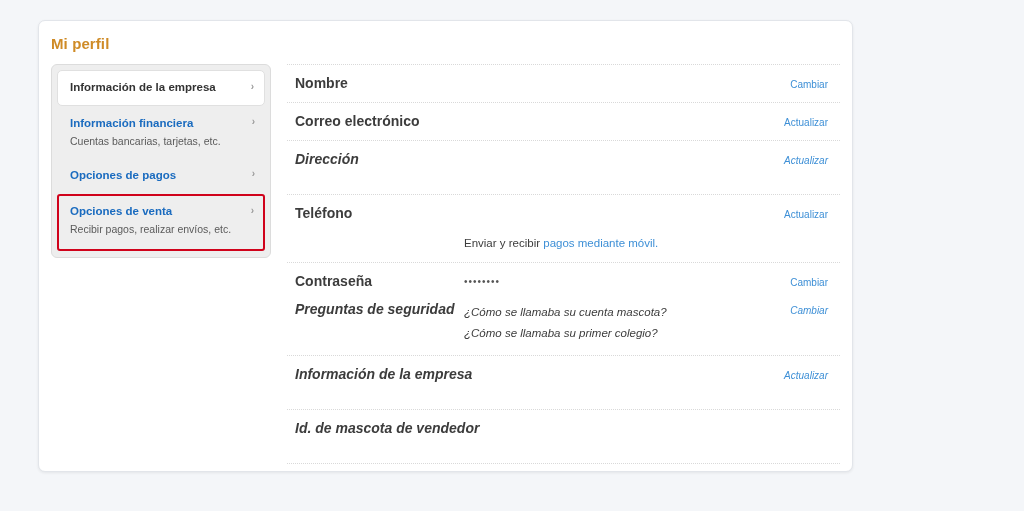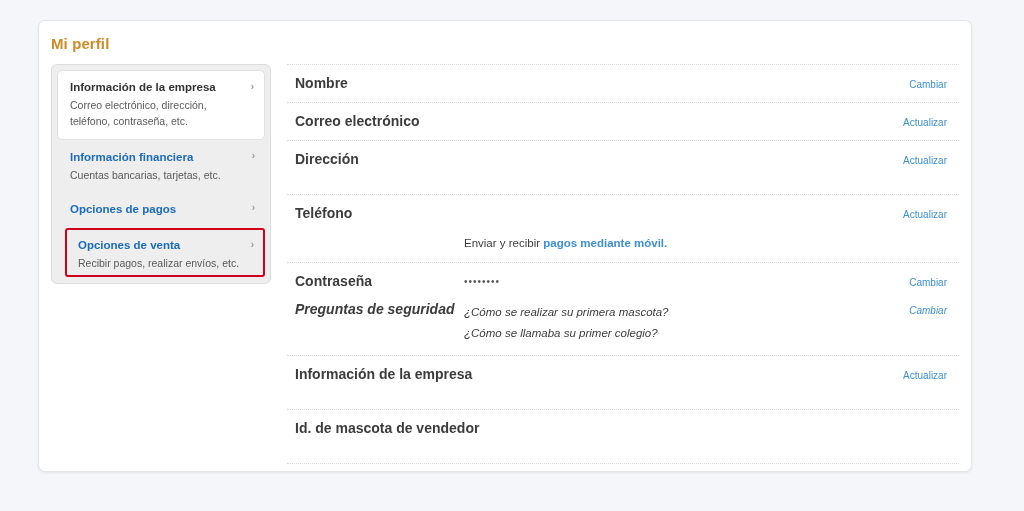--- a/index.html
+++ b/index.html
@@ -11,21 +11,21 @@
   body {
     background: #f4f6f9;
     font-family: "Liberation Sans", sans-serif;
     -webkit-font-smoothing: antialiased;
   }
 
   .page-card {
     position: absolute;
     left: 38px;
     top: 20px;
-    width: 934px;
+    width: 815px;
     height: 452px;
     background: #ffffff;
     border: 1px solid #e2e5ea;
     border-radius: 7px;
     box-shadow: 0 1px 3px rgba(0,0,0,0.07);
   }
 
   .page-title {
     position: absolute;
     left: 12px;
@@ -54,22 +54,22 @@
   }
   .side-item.active-card {
     background: #ffffff;
     border: 1px solid #e0e0e0;
     border-radius: 5px;
     padding: 8px 24px 10px 12px;
   }
   .side-item.flagged {
     border: 2px solid #d0021b;
     border-radius: 3px;
-    padding: 7px 23px 4px 11px;
-    margin: 2px 0 1px 8px;
+    padding: 7px 23px 12px 11px;
+    margin: 2px 0 1px 0;
   }
 
   .side-title {
     font-size: 11.5px;
     font-weight: bold;
     color: #1a6bbf;
     line-height: 16px;
   }
   .side-item.active-card .side-title { color: #333333; }
 
@@ -101,21 +101,21 @@
   }
 
   .row {
     position: relative;
     border-top: 1px dotted #d9d9d9;
     padding: 11px 0 11px 0;
     min-height: 37px;
   }
   .row:first-child { border-top: 1px dotted #d9d9d9; }
   .row.no-line { border-top: none; }
-  .row.tall { min-height: 54px; }
+  .row.tall { min-height: 54px; font-style: italic; }
   .row.tallest { min-height: 62px; }
 
   .row-label {
     position: absolute;
     left: 8px;
     top: 11px;
     font-size: 14px;
     font-weight: bold;
     color: #3c3c3c;
     line-height: 15px;
@@ -145,21 +145,20 @@
     color: #3d8fd6;
     text-decoration: none;
     cursor: pointer;
     line-height: 14px;
   }
 
   .inline-link {
     color: #3d8fd6;
     text-decoration: none;
     cursor: pointer;
-    font-weight: bold;
   }
 
   .row-note {
     margin-left: 177px;
     font-size: 11.5px;
     color: #3c3c3c;
     line-height: 16px;
   }
 
   .bottom-rule {
@@ -170,21 +169,20 @@
 <body>
 
 <div class="page-card">
 
   <div class="page-title">Mi perfil</div>
 
   <div class="sidebar">
 
     <div class="side-item active-card">
       <div class="side-title">Información de la empresa</div>
-      <div class="side-desc">Correo electrónico, dirección, teléfono, contraseña, etc.</div>
       <span class="chevron">›</span>
     </div>
 
     <div class="side-item">
       <div class="side-title">Información financiera</div>
       <div class="side-desc">Cuentas bancarias, tarjetas, etc.</div>
       <span class="chevron">›</span>
     </div>
 
     <div class="side-item">
@@ -231,21 +229,21 @@
 
     <div class="row" style="padding-bottom:2px;min-height:26px;">
       <div class="row-label">Contraseña</div>
       <div class="row-value dots">••••••••</div>
       <a class="row-action">Cambiar</a>
     </div>
 
     <div class="row no-line" style="min-height:54px;font-style:italic;">
       <div class="row-label">Preguntas de seguridad</div>
       <div class="row-value">
-        <span class="q">¿Cómo se realizar su primera mascota?</span>
+        <span class="q">¿Cómo se llamaba su cuenta mascota?</span>
         <span class="q">¿Cómo se llamaba su primer colegio?</span>
       </div>
       <a class="row-action">Cambiar</a>
     </div>
 
     <div class="row tall">
       <div class="row-label">Información de la empresa</div>
       <div class="row-value"></div>
       <a class="row-action">Actualizar</a>
     </div>

